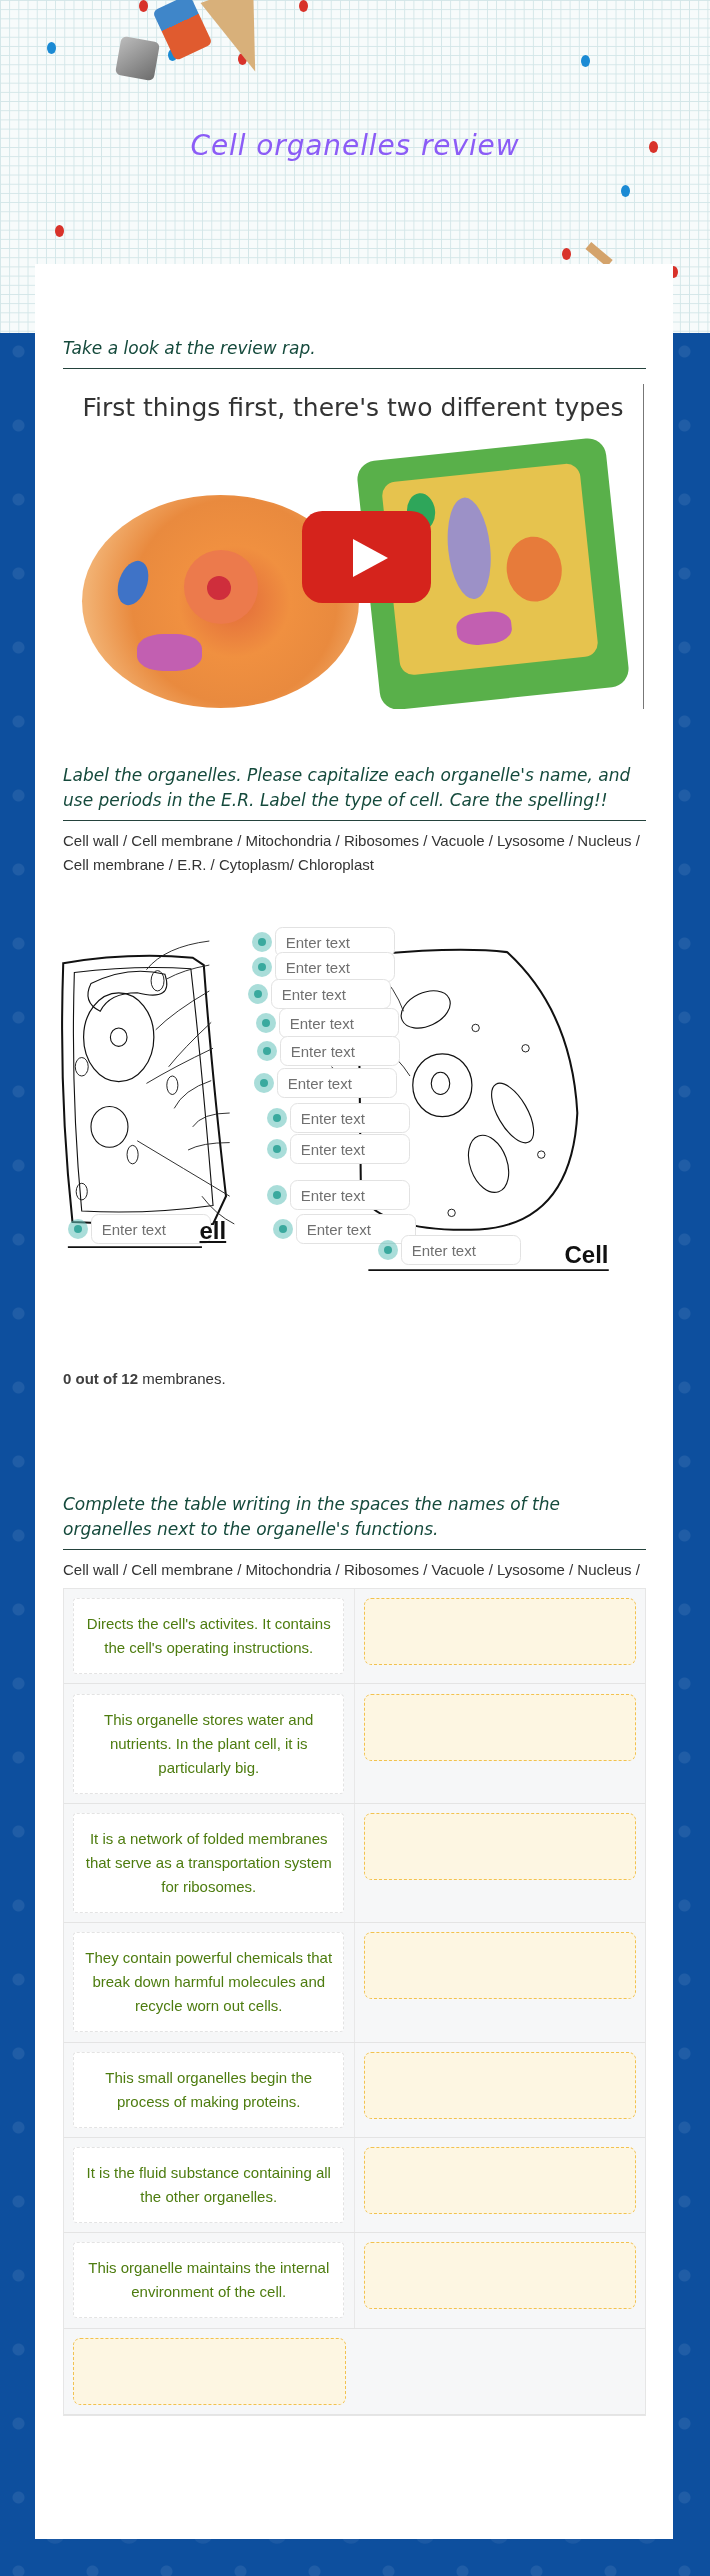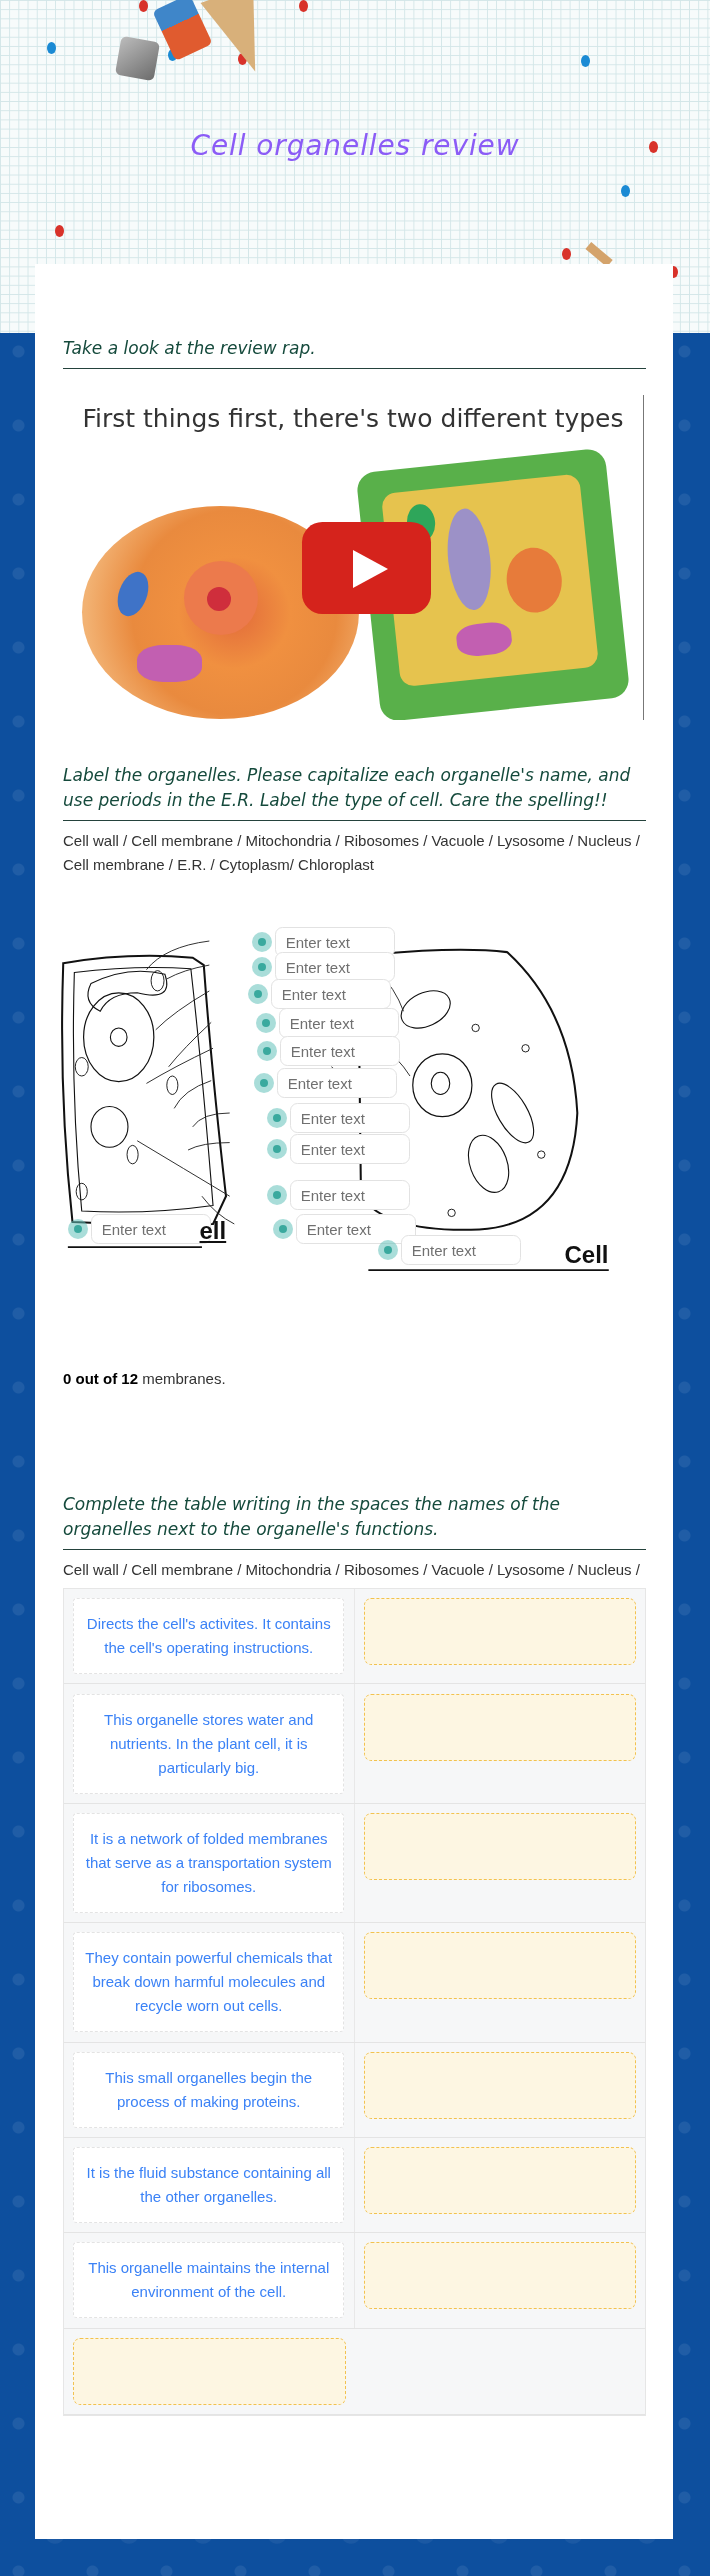--- a/index.html
+++ b/index.html
@@ -42,21 +42,21 @@
     background: #ffffff;
   }
   .section-title {
     font-family: "DejaVu Sans", sans-serif; font-style: italic;
     color: #154a3c; font-size: 17px; line-height: 25px;
     padding-bottom: 7.4px; border-bottom: 1.4px solid #24423c;
   }
   .plain { font-size: 15px; line-height: 24px; color: #333; margin-top: 7.4px; }
   .s1 { position: absolute; left: 28px; top: 72px; width: 583px; }
   .video {
-    position: absolute; left: 28px; top: 131px; width: 581px; height: 325px;
+    position: absolute; left: 28px; top: 120px; width: 581px; height: 325px;
     background: #fff; border-right: 1.8px solid #777; overflow: hidden;
   }
   .video-caption {
     position: absolute; top: 9.2px; left: 0; width: 100%; text-align: center;
     font-size: 25px; color: #333; font-family: "DejaVu Sans", sans-serif;
   }
   .cell-animal {
     position: absolute; left: 18.5px; top: 111px; width: 277px; height: 213px;
     border-radius: 50%;
     background: radial-gradient(circle at 55% 50%, #e26a3a 0%, #f09040 30%, #e98a3e 55%, #f2b273 80%);
@@ -94,33 +94,33 @@
   }
   .hotspot .pin::after { content: ""; width: 8.3px; height: 8.3px; border-radius: 50%; background: #3aa99e; }
   .hotspot input {
     width: 120px; height: 30px; border: 0.9px solid #e2e2e2; border-radius: 7.4px;
     background: #fff; padding: 0 9.2px; font-family: "Liberation Sans", sans-serif;
     font-size: 15px; color: #666;
   }
   .hotspot input::placeholder { color: #707070; }
   .cell-label { position: absolute; font-weight: bold; font-size: 24px; color: #111; font-family: "Liberation Sans", sans-serif; }
   .progress { position: absolute; left: 28px; top: 1106px; font-size: 15px; color: #333; }
-  .progress b { color: #000000; }
+  .progress b { color: #404040; }
   .s3 { position: absolute; left: 28px; top: 1195px; width: 583px; margin-top: 33px; }
   .match-table {
     position: absolute; left: 28px; top: 1324px; width: 583px;
     border: 0.9px solid #e6e6e6; background: #f6f7f8;
   }
   .match-row { display: flex; border-bottom: 0.9px solid #e4e4e4; }
   .match-row:last-child { border-bottom: 0.9px solid #e4e4e4; }
   .match-left { width: 291px; padding: 9.2px 9.2px; border-right: 0.9px solid #e8e8e8; }
   .match-right { width: 291px; padding: 9.2px 9.2px; }
   .clue {
     background: #fff; border: 1.8px dashed #e3e3e3; border-radius: 3.7px;
-    padding: 13px 9.2px; text-align: center; font-size: 15px; line-height: 24px; color: #3b82f6;
+    padding: 13px 9.2px; text-align: center; font-size: 15px; line-height: 24px; color: #4d7c0f;
   }
   .drop {
     height: 67px; background: #fdf6e2; border: 1.8px dashed #f2c24f; border-radius: 7.4px; cursor: pointer;
   }
 </style>
 </head>
 <body>
 
 <div class="grid-bg"></div>
 <div class="blue-bg"></div>

